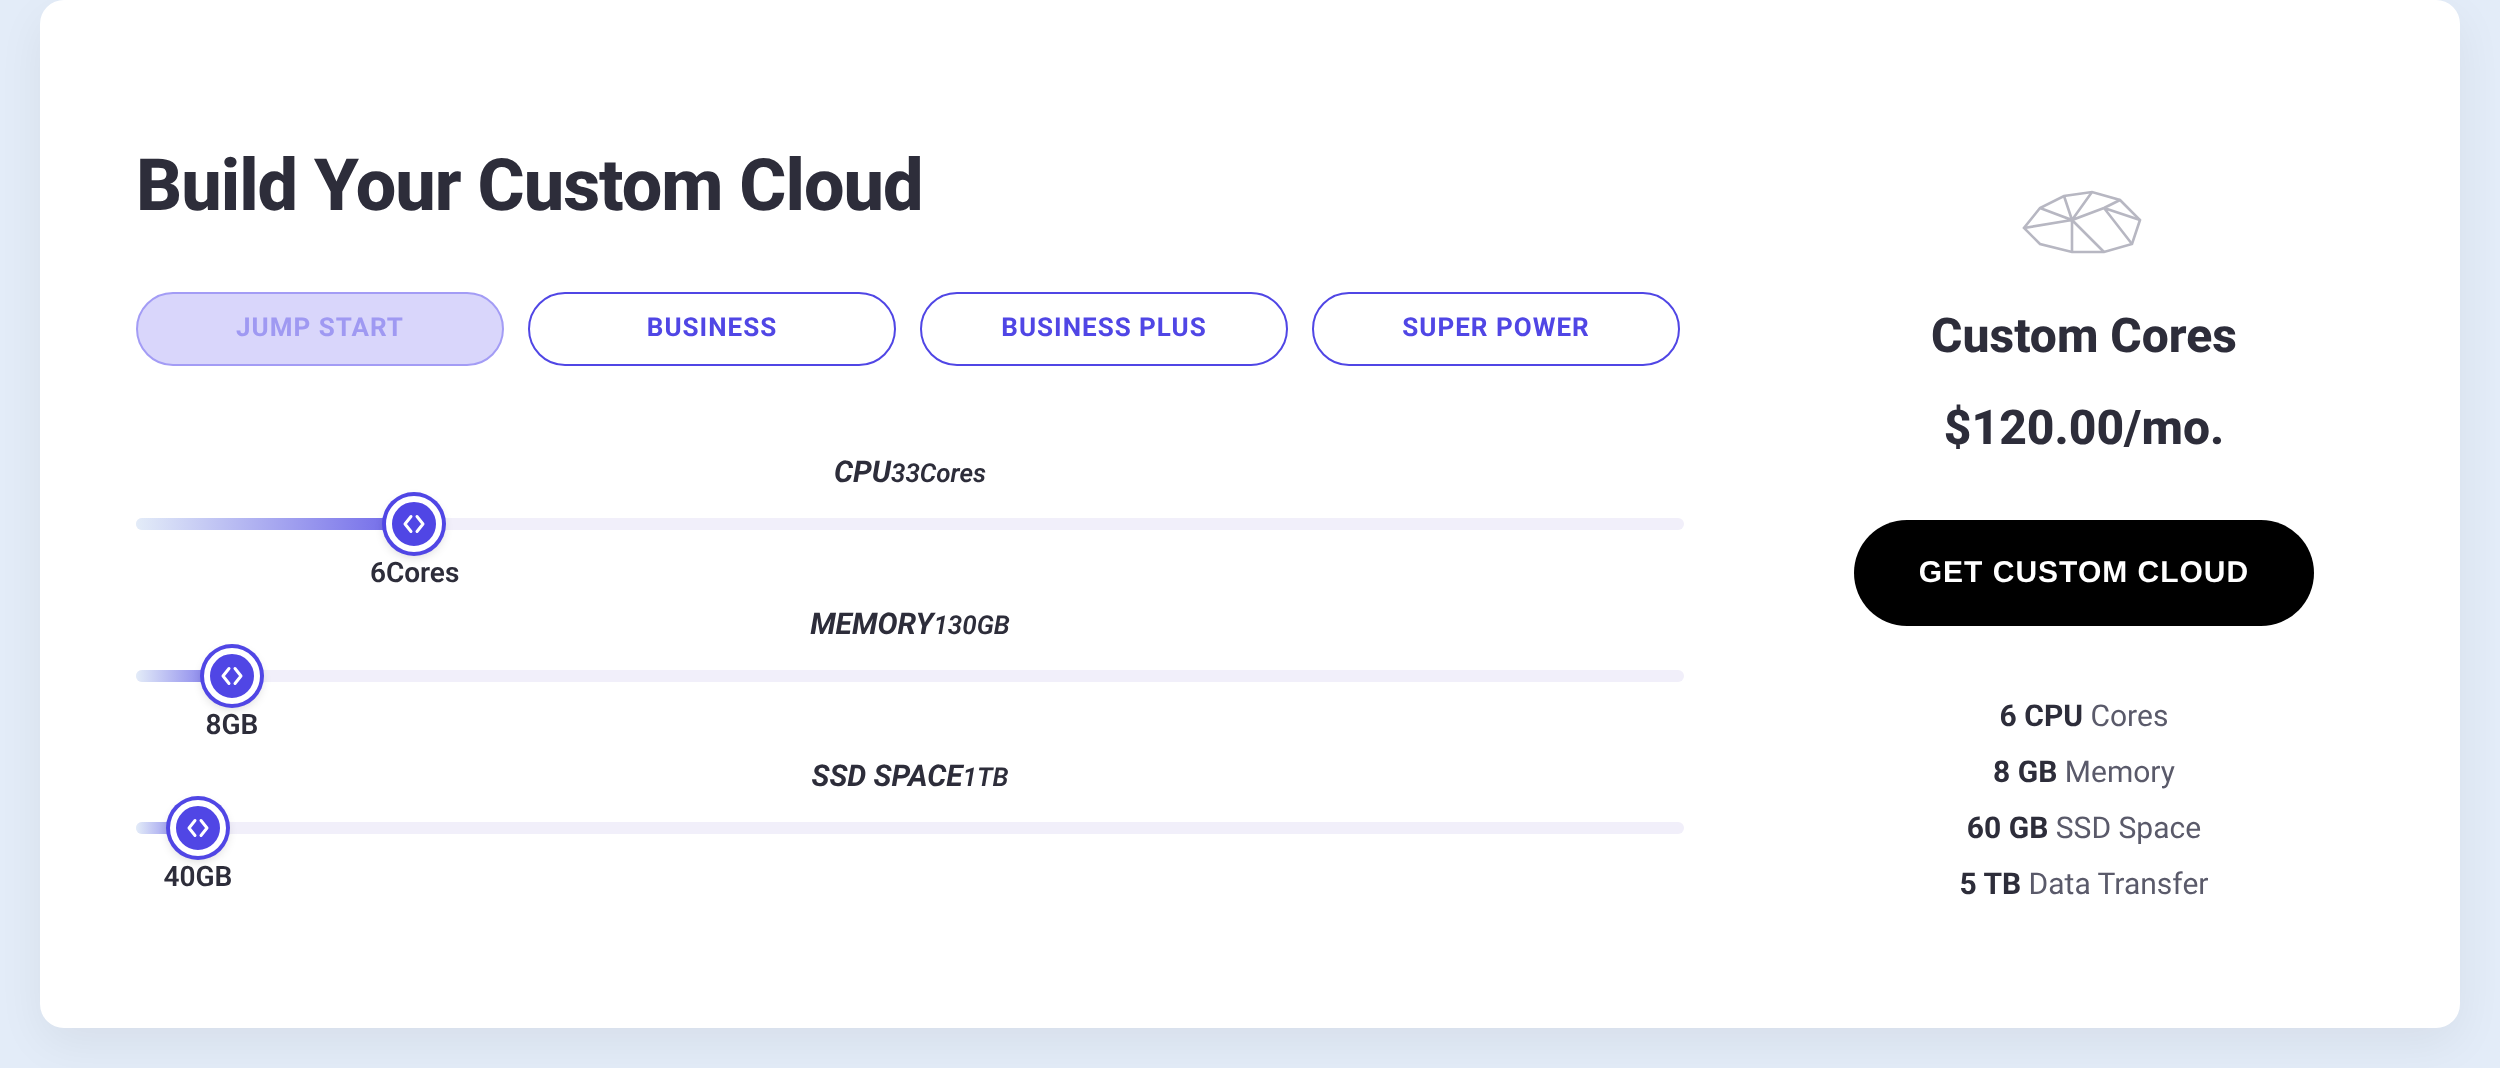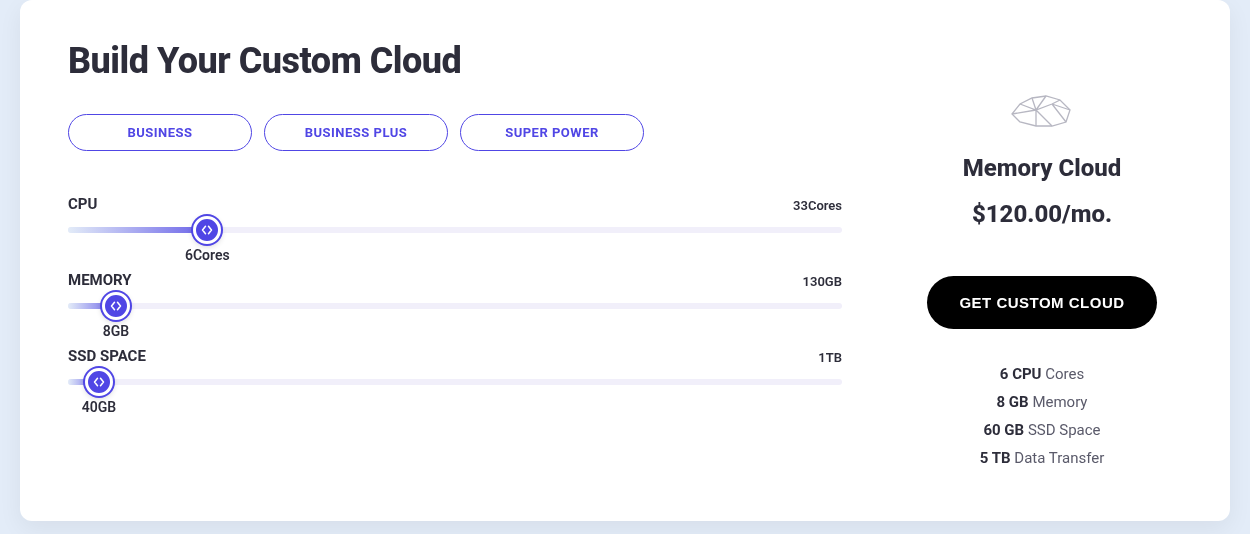--- a/index.html
+++ b/index.html
@@ -27,20 +27,21 @@
       width: 280px;
       text-align: center;
       padding-top: 52px;
     }
     .title {
       font-size: 36px;
       font-weight: 800;
       color: #2d2d3a;
       margin-bottom: 32px;
       letter-spacing: -0.5px;
+      margin-top: 32px;
     }
     .tabs {
       display: flex;
       gap: 12px;
       margin-bottom: 44px;
     }
     .tab {
       border: 1.5px solid #5046e5;
       border-radius: 999px;
       padding: 10px 0;
@@ -56,23 +57,24 @@
     .tab.active {
       background: #d9d6fb;
       color: #9f99f2;
       border-color: #a39cf5;
     }
     .slider-block {
       margin-bottom: 38px;
     }
     .slider-header {
       display: flex;
-      justify-content: space-between;
+      justify-content: center;
       align-items: flex-end;
       margin-bottom: 14px;
+      font-style: italic;
     }
     .slider-label {
       font-size: 15px;
       font-weight: 700;
       color: #2d2d3a;
     }
     .slider-max {
       font-size: 13px;
       font-weight: 600;
       color: #2d2d3a;
@@ -127,21 +129,21 @@
     .plan-name {
       font-size: 24px;
       font-weight: 800;
       color: #2d2d3a;
       margin-bottom: 18px;
     }
     .price {
       font-size: 24px;
       font-weight: 800;
       color: #2d2d3a;
-      margin-bottom: 48px;
+      margin-bottom: 32px;
     }
     .cta-button {
       background: #000000;
       color: #fff;
       font-size: 15px;
       font-weight: 800;
       letter-spacing: 0.5px;
       border: none;
       border-radius: 999px;
       padding: 18px 32px;
@@ -162,20 +164,21 @@
     }
   </style>
 </head>
 <body>
 
 <div class="card">
   <div class="left">
     <h1 class="title">Build Your Custom Cloud</h1>
 
     <div class="tabs">
+      <div class="tab active">JUMP START</div>
       <div class="tab">BUSINESS</div>
       <div class="tab">BUSINESS PLUS</div>
       <div class="tab">SUPER POWER</div>
     </div>
 
     <div class="slider-block">
       <div class="slider-header">
         <span class="slider-label">CPU</span>
         <span class="slider-max">33Cores</span>
       </div>
@@ -227,21 +230,21 @@
 
   </div>
 
   <div class="right">
     <span class="cloud-icon">
       <svg width="72" height="40" viewBox="0 0 72 40" fill="none" stroke="#b7b7c2" stroke-width="1.3">
         <path d="M14 30 L6 22 L14 12 L26 6 L40 4 L54 8 L64 18 L60 30 L46 34 L30 34 Z"></path>
         <path d="M14 12 L30 18 L46 12 M30 18 L26 6 M30 18 L40 4 M30 18 L30 34 M30 18 L46 34 M46 12 L54 8 M46 12 L64 18 M46 12 L60 30 M6 22 L30 18"></path>
       </svg>
     </span>
-    <div class="plan-name">Memory Cloud</div>
+    <div class="plan-name">Custom Cores</div>
     <div class="price">$120.00/mo.</div>
     <button class="cta-button">GET CUSTOM CLOUD</button>
     <ul class="specs">
       <li><b>6 CPU</b><span> Cores</span></li>
       <li><b>8 GB</b><span> Memory</span></li>
       <li><b>60 GB</b><span> SSD Space</span></li>
       <li><b>5 TB</b><span> Data Transfer</span></li>
     </ul>
   </div>
 </div>

